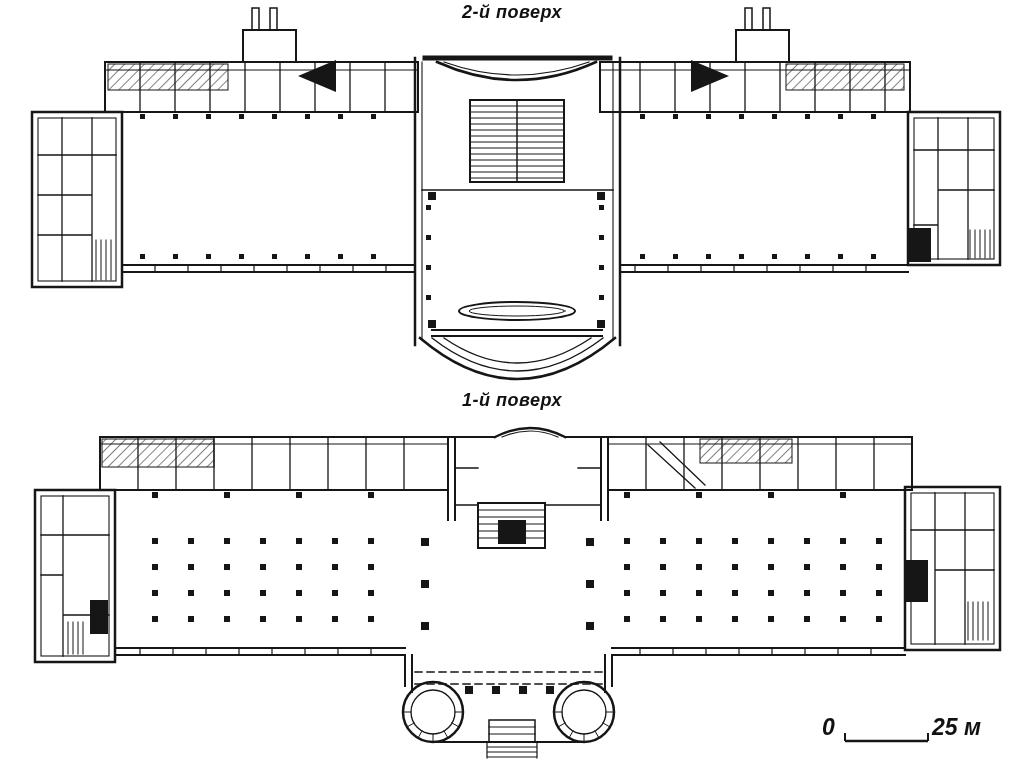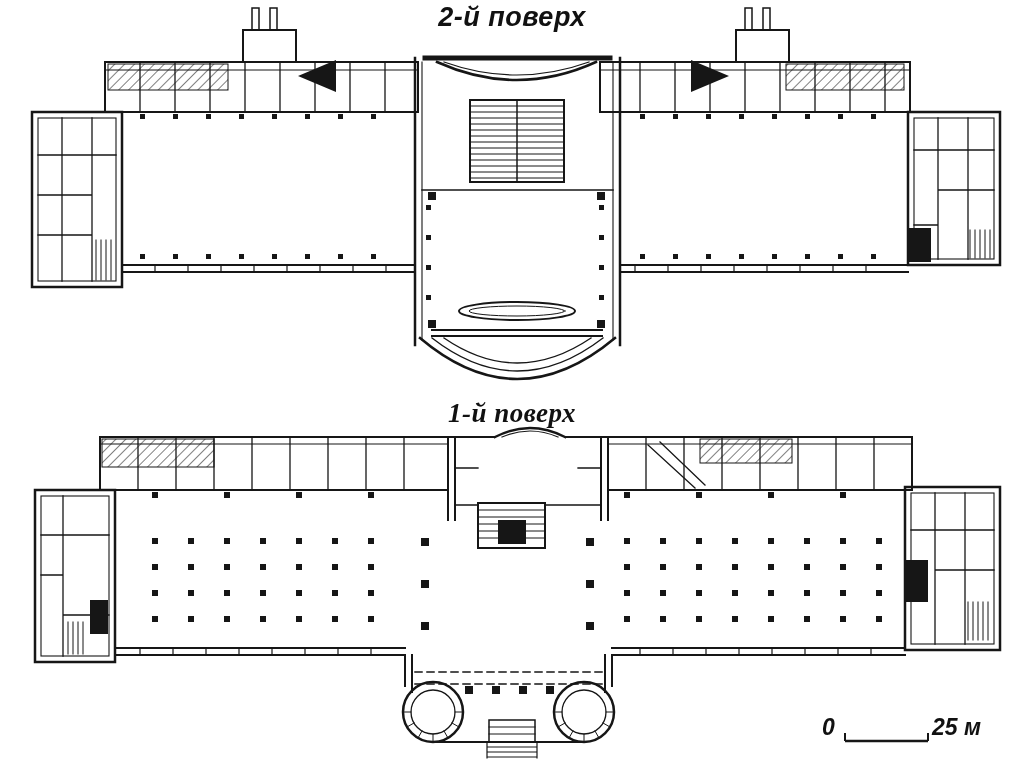--- a/index.html
+++ b/index.html
@@ -3,25 +3,25 @@
 <meta charset="utf-8">
 <style>
   html,body { margin:0; padding:0; background:#ffffff; }
   .canvas {
     position:relative; width:1025px; height:772px; background:#ffffff;
     font-family:"Liberation Sans", sans-serif; color:#161616; overflow:hidden;
   }
   .art { position:absolute; left:0; top:0; width:1025px; height:772px; }
   .plan-title {
     position:absolute; left:362px; width:300px; text-align:center;
-    font-style:italic; font-weight:bold; font-size:27px; letter-spacing:0.5px;
+    font-style:italic; font-weight:bold; font-size:18px; letter-spacing:0.5px;
     color:#111111; z-index:2;
   }
   .title-2 { top:2px; }
-  .title-1 { top:398px;font-family:Liberation Serif, serif; }
+  .title-1 { top:390px; }
   .scale-label {
     position:absolute; font-style:italic; font-weight:bold; font-size:23px;
     color:#111111; z-index:2;
   }
   .scale-zero { left:822px; top:714px; }
   .scale-len  { left:932px; top:714px;text-align:center; }
 </style>
 </head>
 <body>
 

